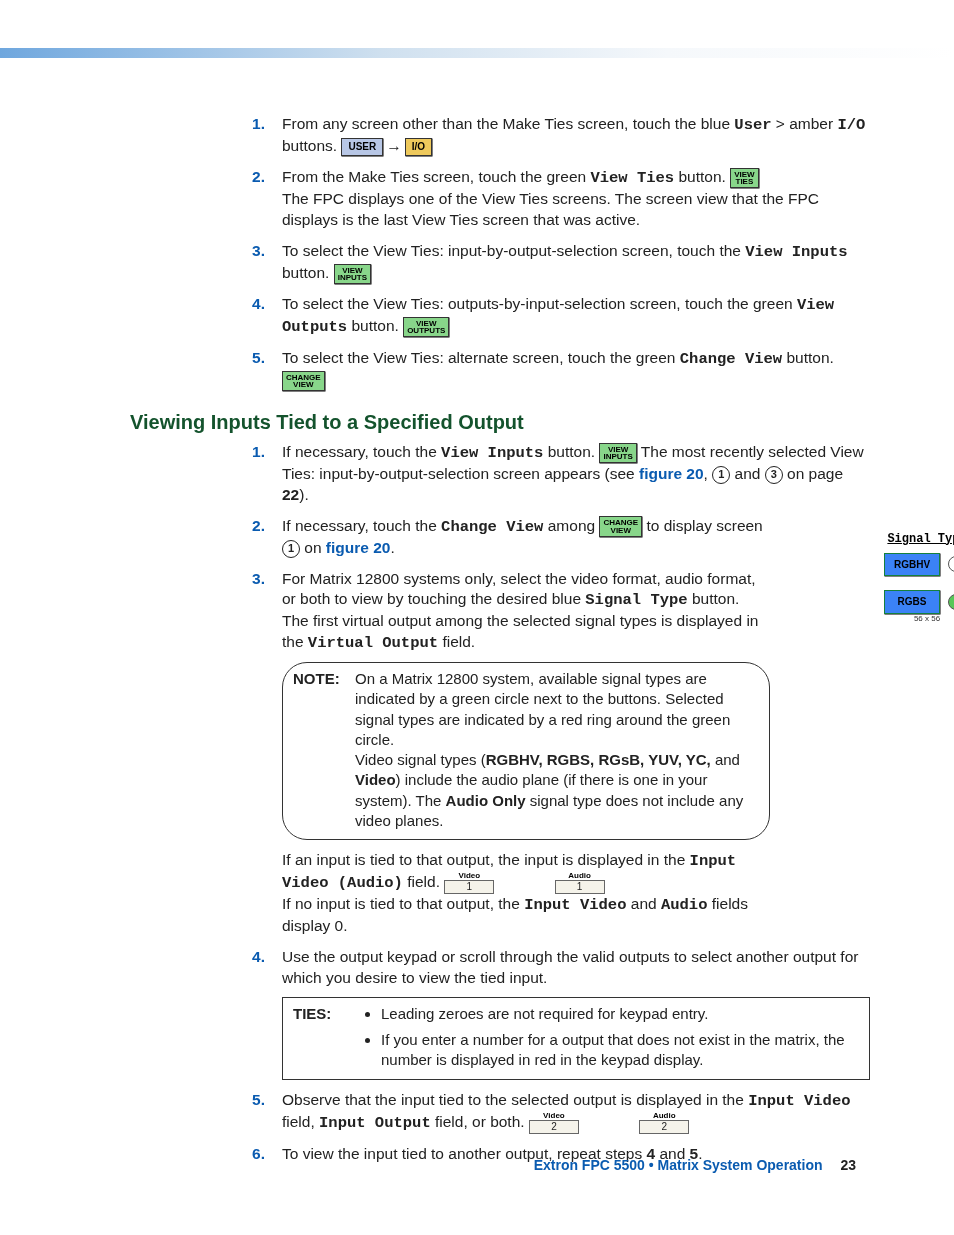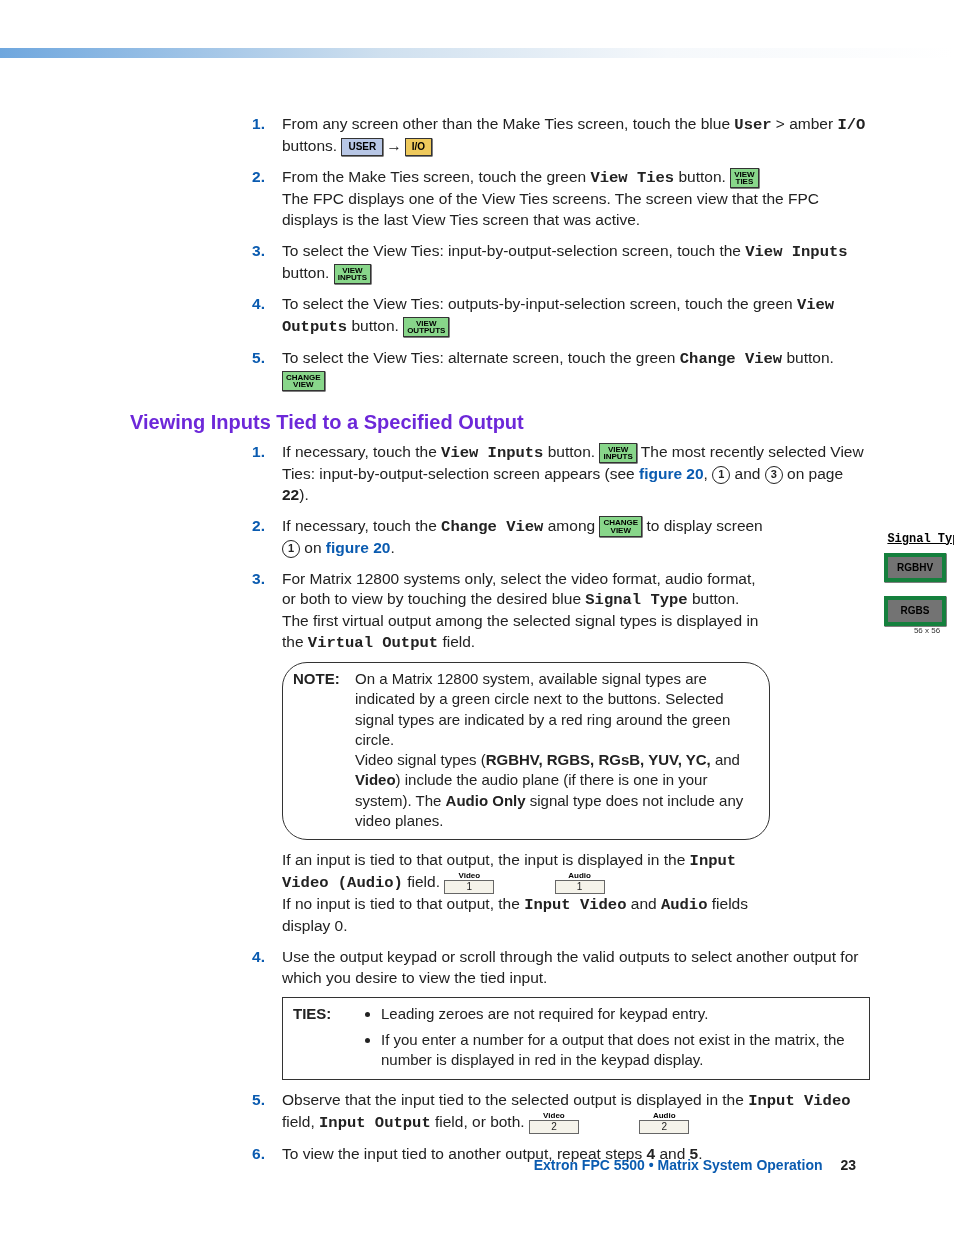--- a/index.html
+++ b/index.html
@@ -59,21 +59,21 @@
     display:inline-block; vertical-align:middle; text-align:center;
     font-size:10px; line-height:1;
   }
   .field-small .lbl{display:block; font-weight:700; font-size:8px; color:#000;}
   .field-small .box{
     display:inline-block; min-width:28px; border:1px solid #666;
     background:#f5f3ea; padding:1px 10px; font-size:10px;
   }
   .heading{
     margin:18px 0 6px 0;
-    color:#6d28d9;
+    color:#14532d;
     font-weight:800;
     font-size:20px;
   }
   .circ{
     display:inline-block; width:16px; height:16px; border:1.4px solid #222;
     border-radius:50%; text-align:center; font-size:11px; line-height:15px;
     font-weight:700; vertical-align:middle;
   }
   .notebox{
     margin:8px 0 10px 0;
@@ -81,21 +81,21 @@
     padding:6px 10px 8px 10px;
     font-size:15px;
   }
   .notebox .label{font-weight:800;}
   .signal-panel{
     position:absolute; right:0; top:0; width:86px; text-align:center;
     font-size:10px;
   }
   .signal-title{font-family:"Courier New",monospace; font-weight:700; font-size:12px; text-decoration:underline; color:#000;}
   .sig-row{display:flex; align-items:center; gap:8px; margin-top:6px; justify-content:flex-start;}
-  .sig-btn{border:4px solid #15803d; background:#737373; font-weight:700; font-size:10px; padding:4px 4px; min-width:46px; box-shadow:0.5px 0.5px 0 #000; color:#000;}
+  .sig-btn{border:1px solid #15803d; background:#3b82f6; font-weight:700; font-size:10px; padding:4px 4px; min-width:46px; box-shadow:0.5px 0.5px 0 #000; color:#000;}
   .ring{width:14px; height:14px; border-radius:50%;}
   .ring.empty{border:1.5px solid #555; background:#fff;}
   .ring.green{border:1.5px solid #555; background:#58c758;}
   .sig-sub{font-size:8px; color:#333;}
   .footer{
     position:absolute; bottom:60px; right:98px; font-size:14px;
   }
   .footer .t{color:#0a5bb0; font-weight:700;}
   .footer .pg{font-weight:700; margin-left:14px;}
   .sec2ol{position:relative;}

